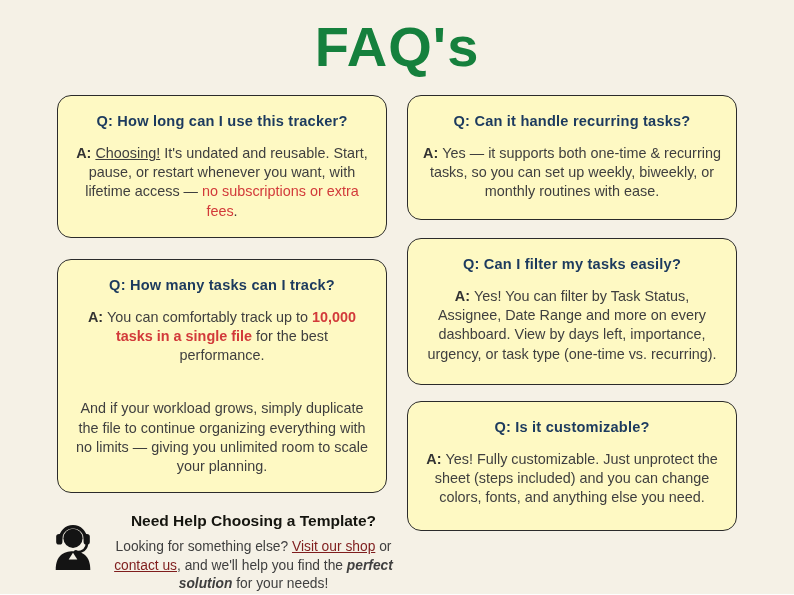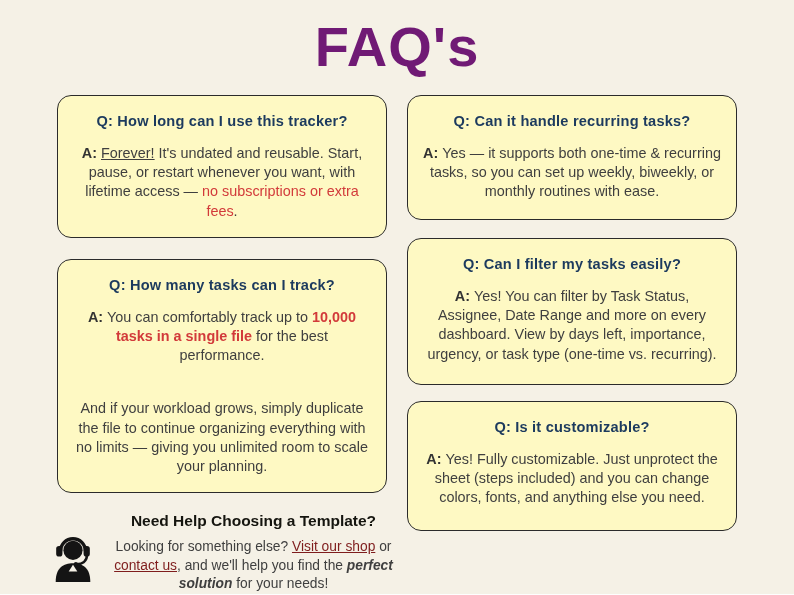--- a/index.html
+++ b/index.html
@@ -12,21 +12,21 @@
   }
   .page {
     width: 794px; height: 595px;
     display: flex; flex-direction: column;
     background: #f5f1e6;
   }
   .title {
     text-align: center;
     font-size: 56px;
     font-weight: 700;
-    color: #701a75;
+    color: #15803d;
     letter-spacing: 1px;
     margin-top: 14px;
     margin-bottom: 16px;
     font-family: "Liberation Sans", sans-serif;
   }
   .columns {
     display: flex;
     justify-content: space-between;
     padding: 0 57px;
     flex: 1;
@@ -58,21 +58,21 @@
   }
   .answer .a-label { font-weight: 700; color: #333; }
   .answer .red { color: #d23a3a; }
   .answer .red-bold { color: #d23a3a; font-weight: 700; }
   .answer .underline { text-decoration: underline; }
   .answer .para2 { margin-top: 34px; }
   .help {
     margin-top: 19px;
     padding-left: 0;
     display: flex;
-    align-items: center;
+    align-items: flex-start;
     width: 345px;
   }
   .help-icon-wrap {
     width: 50px; height: 50px;
     margin: 8px 7px 0 -9px;
     flex-shrink: 0;
   }
   .help-text { flex: 1; text-align: center; }
   .help-heading {
     font-size: 15.5px;
@@ -125,21 +125,21 @@
 <div class="page">
 
   <h1 class="title">FAQ's</h1>
 
   <div class="columns">
 
     <div class="col col-left">
 
       <div class="card card1">
         <div class="question">Q: How long can I use this tracker?</div>
-        <div class="answer"><span class="a-label">A: </span><span class="underline">Forever!</span><span> It's undated and reusable. Start, pause, or restart whenever you want, with lifetime access — </span><span class="red">no subscriptions or extra fees</span><span>.</span></div>
+        <div class="answer"><span class="a-label">A: </span><span class="underline">Choosing!</span><span> It's undated and reusable. Start, pause, or restart whenever you want, with lifetime access — </span><span class="red">no subscriptions or extra fees</span><span>.</span></div>
       </div>
 
       <div class="card card3">
         <div class="question">Q: How many tasks can I track?</div>
         <div class="answer">
           <p><span class="a-label">A: </span><span>You can comfortably track up to </span><span class="red-bold">10,000 tasks in a single file</span><span> for the best performance.</span></p>
           <p class="para2">And if your workload grows, simply duplicate the file to continue organizing everything with no limits — giving you unlimited room to scale your planning.</p>
         </div>
       </div>
 

